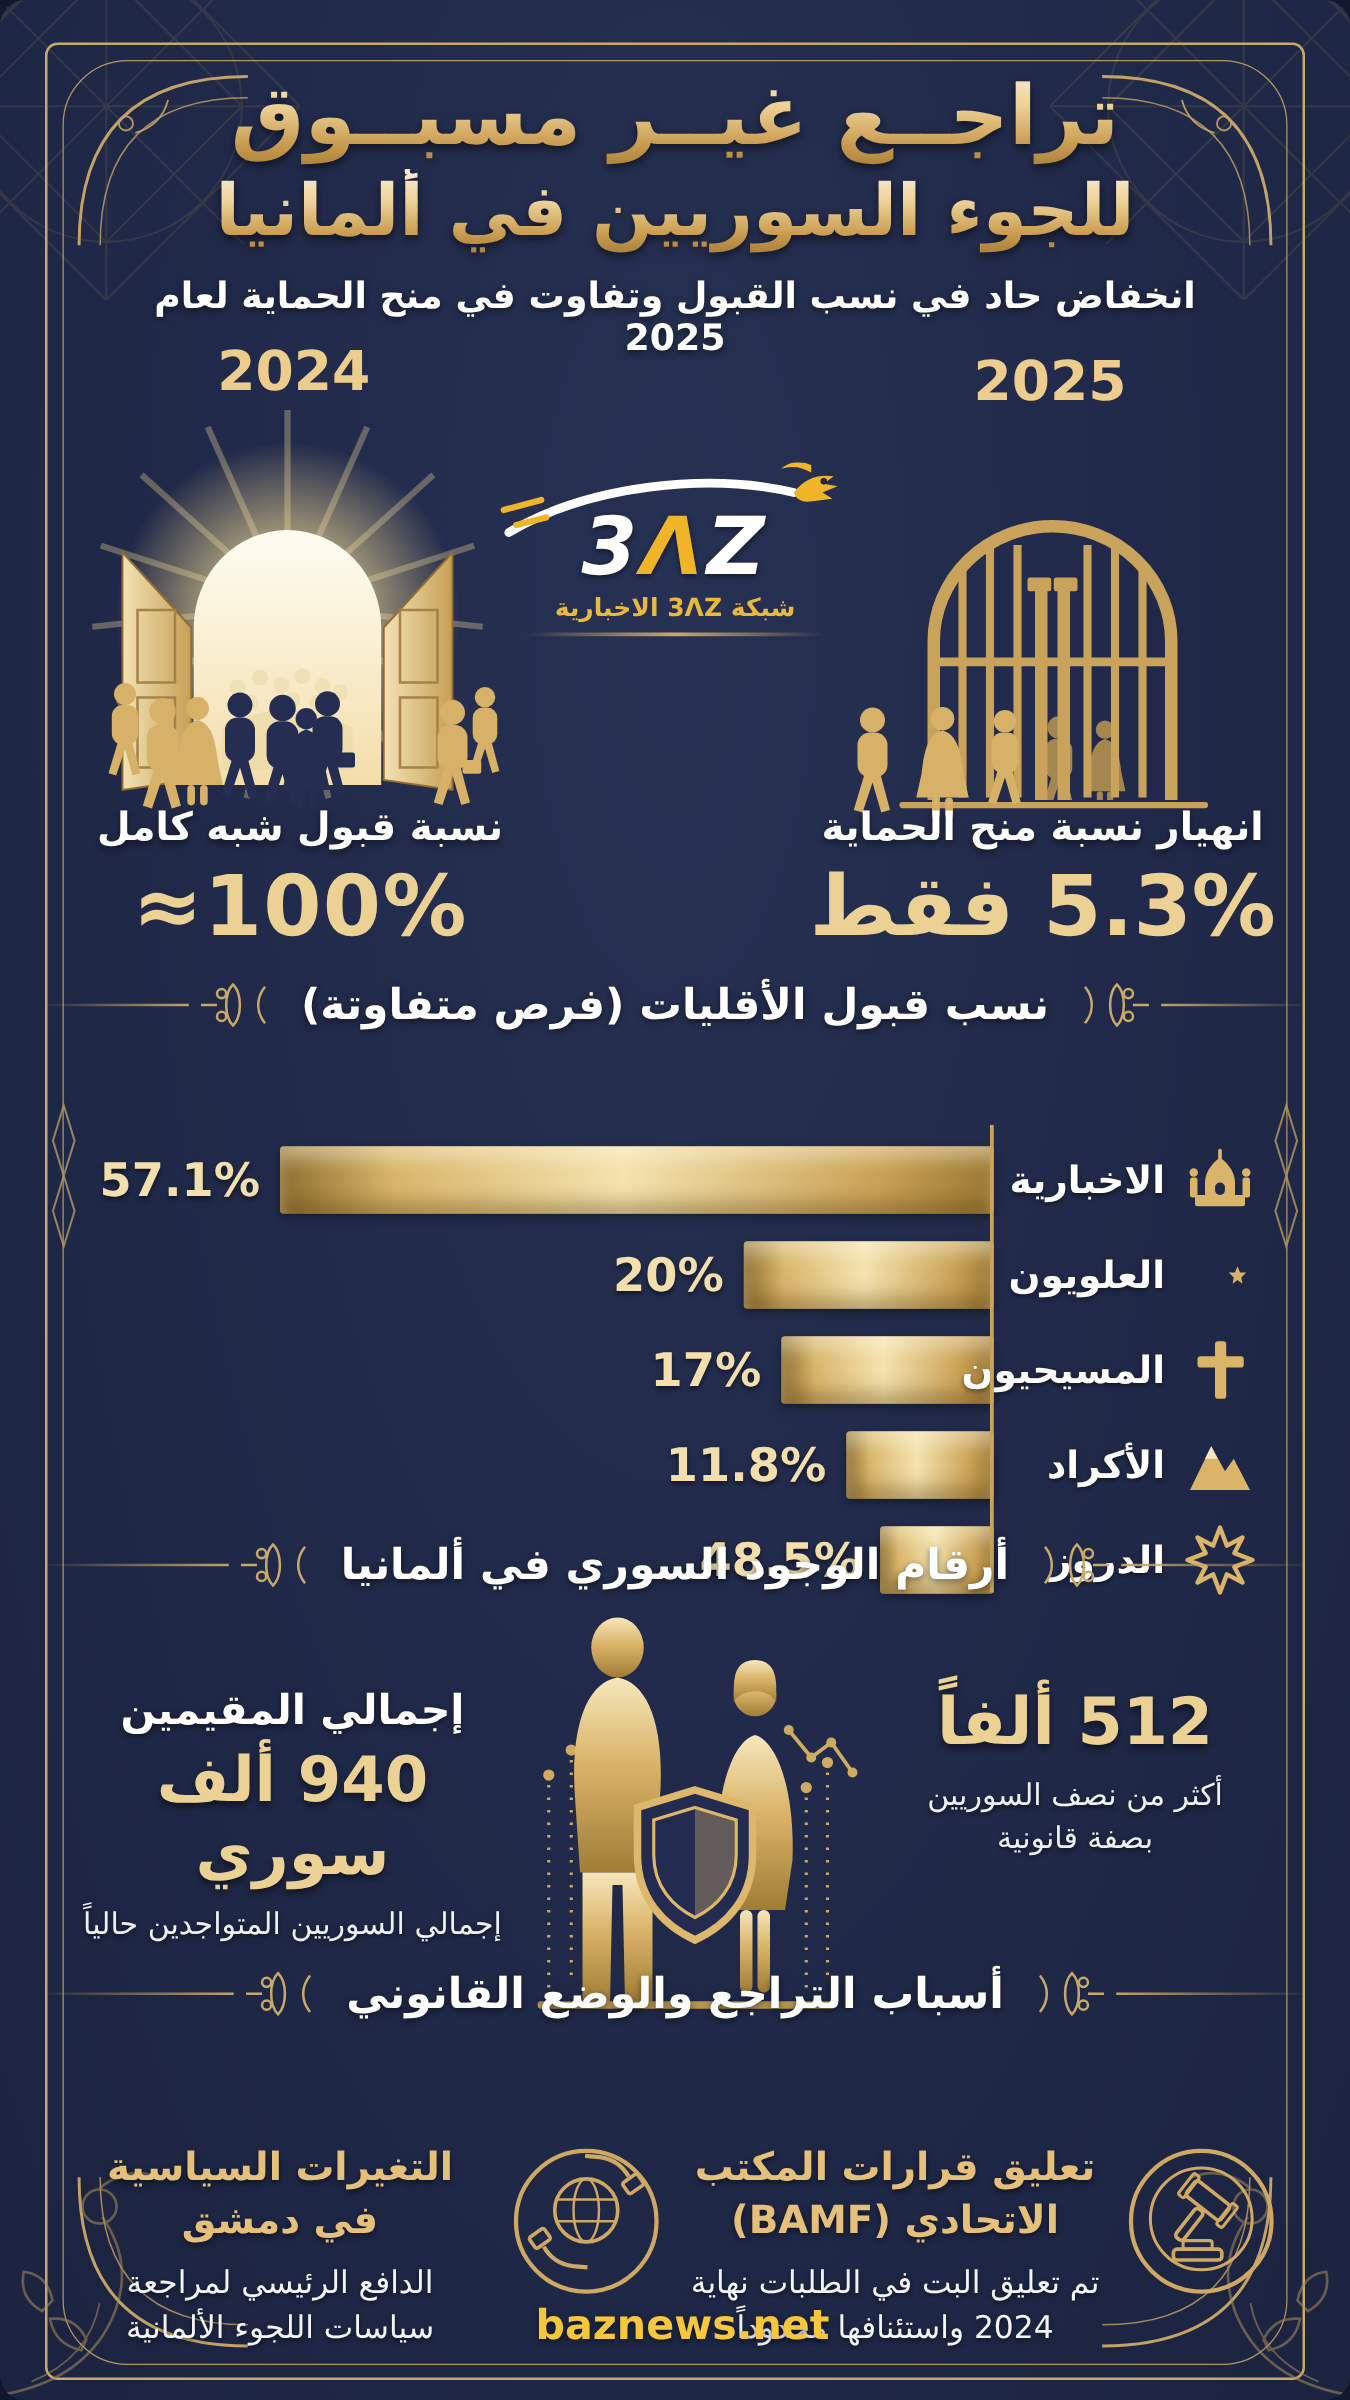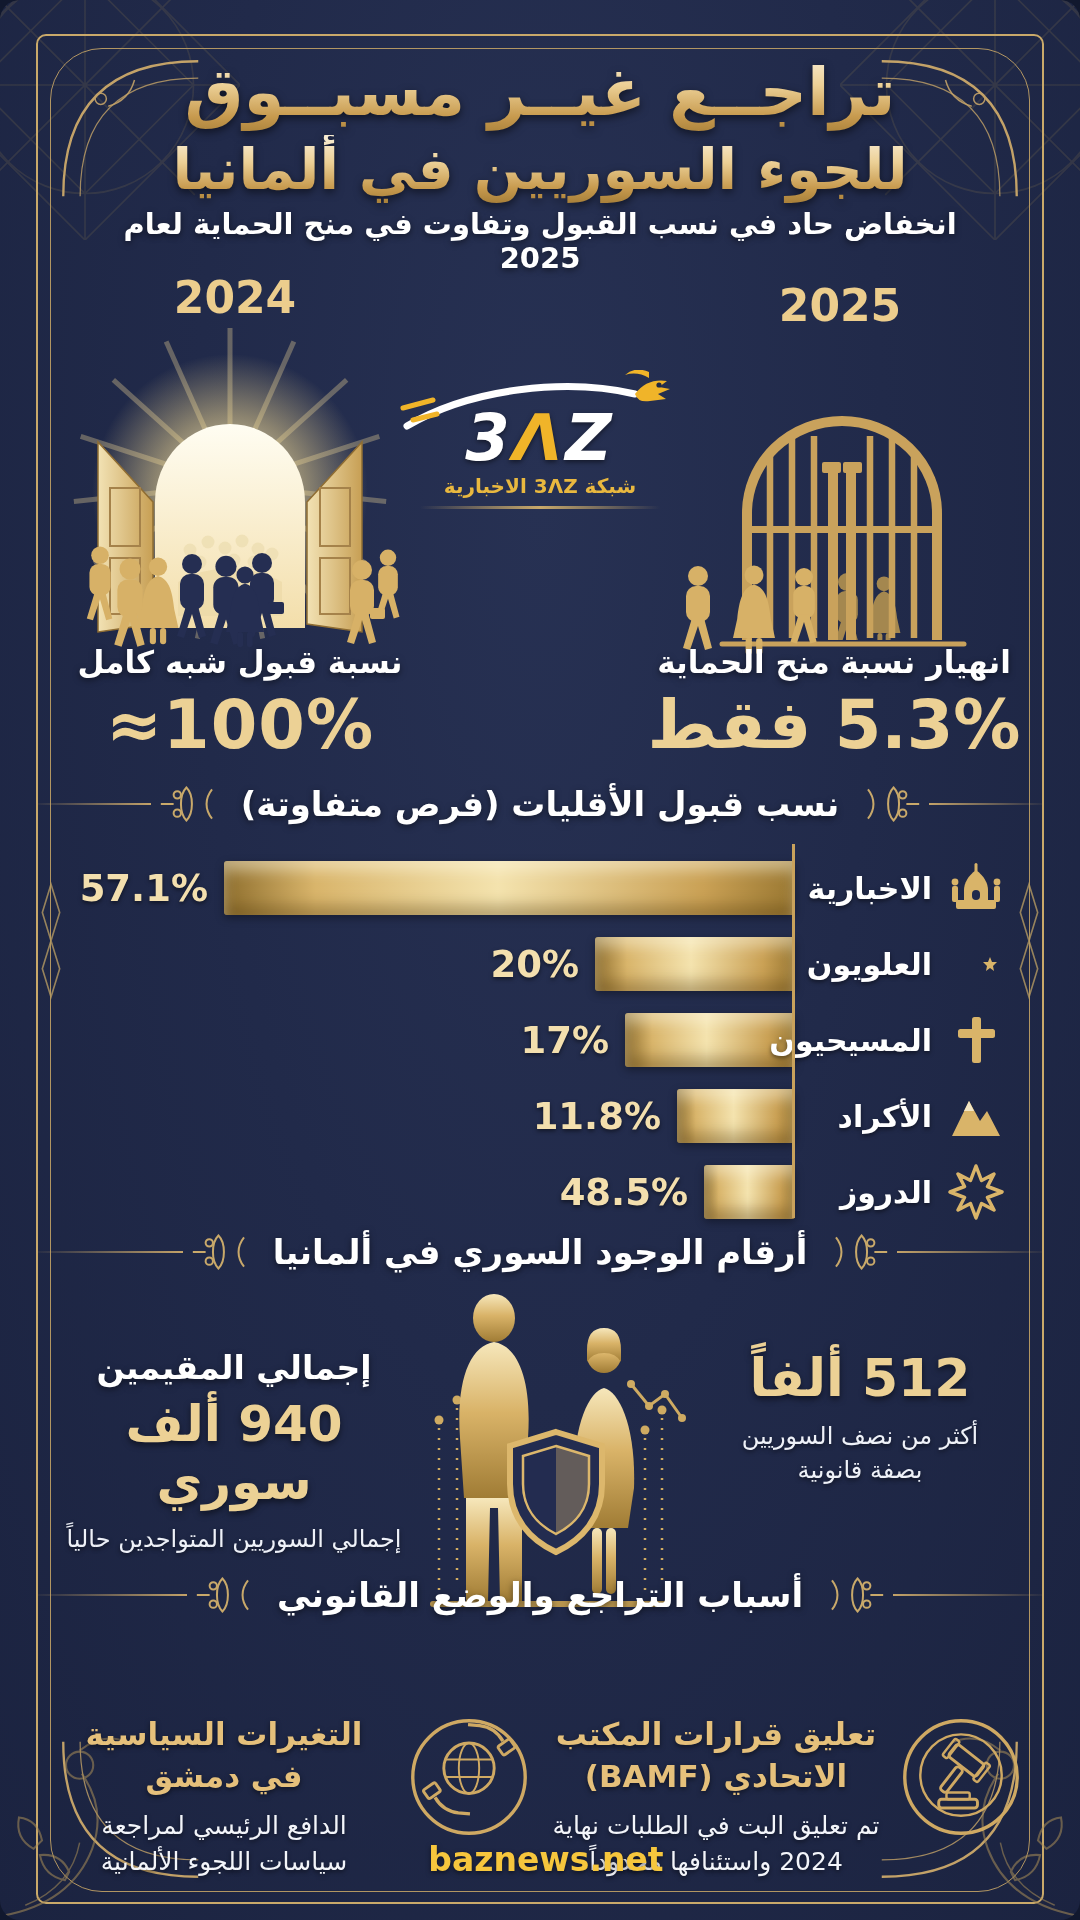--- a/index.html
+++ b/index.html
@@ -18,42 +18,42 @@
   
   .title{position:absolute;left:80px;right:80px;top:52px;text-align:center;}
   .title .l1{font-size:66px;font-weight:bold;line-height:1.25;}
   .title .l2{font-size:57px;font-weight:bold;line-height:1.2;}
   .gold-grad{color:#e2bd72;text-shadow:0 3px 8px rgba(0,0,0,.55);}
   @supports (-webkit-background-clip:text){
     .gold-grad{background:linear-gradient(180deg,#f8ecd2 4%,#ecd096 40%,#c79a4e 78%,#a8803a 100%);
       -webkit-background-clip:text;background-clip:text;-webkit-text-fill-color:transparent;text-shadow:none;
       filter:drop-shadow(0 3px 4px rgba(0,0,0,.55));}
   }
-  .subtitle{font-size:29px;font-weight:bold;margin-top:4px;color:#fff;}
+  .subtitle{font-size:29px;font-weight:bold;margin-top:16px;color:#fff;}
   .year{position:absolute;font-size:44px;font-weight:bold;color:#eccd8d;text-align:center;}
   
   .stat{position:absolute;text-align:center;}
   .stat .cap{font-size:31px;font-weight:bold;color:#fff;}
   .stat .val{font-size:67px;font-weight:bold;color:#ecd195;margin-top:6px;letter-spacing:1px;}
   
   .logo{position:absolute;left:392px;top:370px;width:296px;text-align:center;}
   .logo-text{font-size:64px;font-weight:bold;font-style:italic;letter-spacing:3px;line-height:1;margin-top:-30px;color:#fff;text-shadow:0 2px 5px rgba(0,0,0,.5);}
   .logo-text .lam{color:#f0b429;}
   .logo-tagline{font-size:20px;font-weight:bold;color:#e9b83f;margin-top:4px;}
   .logo-line{width:240px;height:3px;margin:8px auto 0;background:linear-gradient(90deg,rgba(201,169,106,0),#c9a96a,rgba(201,169,106,0));}
   
   .sect{position:absolute;left:36px;right:36px;display:flex;align-items:center;gap:8px;}
   .dline{flex:1;height:2px;}
   .dline.l{background:linear-gradient(to right,rgba(195,162,104,.05),#c3a268);}
   .dline.r{background:linear-gradient(to left,rgba(195,162,104,.05),#c3a268);}
   .orn{width:64px;height:44px;flex:none;}
   .orn.flip{transform:scaleX(-1);}
   .sect-title{font-size:34px;font-weight:bold;color:#fff;padding:0 10px;white-space:nowrap;text-shadow:0 2px 6px rgba(0,0,0,.5);}
   
-  .chart{position:absolute;left:50px;right:50px;top:856px;height:368px;display:flex;flex-direction:column;justify-content:space-between;}
+  .chart{position:absolute;left:50px;right:50px;top:912px;height:368px;display:flex;flex-direction:column;justify-content:space-between;}
   .axis{position:absolute;right:235px;top:-12px;bottom:6px;width:3px;background:#c9a25c;}
   .crow{display:flex;align-items:center;height:64px;}
   .bzone{flex:1;direction:rtl;display:flex;align-items:center;gap:16px;height:64px;}
   .bar{height:54px;flex:none;border-radius:3px;
     background:linear-gradient(90deg,#8f6f2e 0%,#d9b56b 16%,#f4e3ae 48%,#caa155 84%,#9a7832 100%);
     box-shadow:inset 0 10px 14px rgba(255,250,230,.45), inset 0 -10px 14px rgba(80,55,10,.35), 0 3px 8px rgba(0,0,0,.35);}
   .pct{font-size:37px;font-weight:bold;color:#f3dfae;text-shadow:0 2px 4px rgba(0,0,0,.5);white-space:nowrap;}
   .lzone{width:235px;flex:none;direction:rtl;display:flex;align-items:center;gap:16px;padding-right:26px;box-sizing:border-box;}
   .cicon{width:56px;height:56px;flex:none;}
   .cat{font-size:30px;font-weight:bold;color:#fff;text-shadow:0 2px 4px rgba(0,0,0,.5);white-space:nowrap;}

